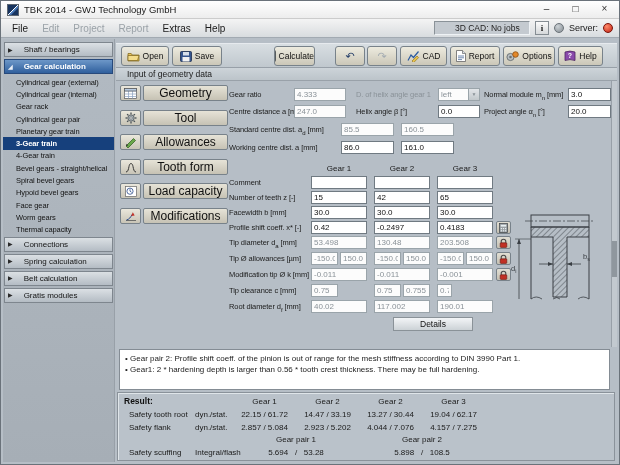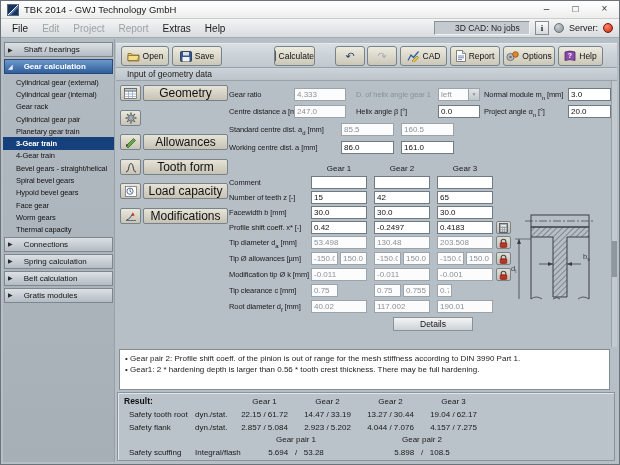--- a/index.html
+++ b/index.html
@@ -274,20 +274,23 @@
               <line x1="6" y1="9.8" x2="6" y2="11.5"></line>
               <line x1="0.5" y1="6" x2="2.2" y2="6"></line>
               <line x1="9.8" y1="6" x2="11.5" y2="6"></line>
               <line x1="2.1" y1="2.1" x2="3.3" y2="3.3"></line>
               <line x1="8.7" y1="8.7" x2="9.9" y2="9.9"></line>
               <line x1="2.1" y1="9.9" x2="3.3" y2="8.7"></line>
               <line x1="8.7" y1="3.3" x2="9.9" y2="2.1"></line>
             </g>
           </svg>
         </div>
+      <button class="nav-btn" style="top:29px">
+          <span>Tool</span>
+        </button>
       <div class="nav-icon-btn" style="top:53px">
           <svg width="12" height="11">
             <path d="M1 9 L8.5 1.5 L10.5 3.5 L3 11z" fill="#6aa84a" stroke="#2c5a1c" stroke-width="0.7"></path>
             <path d="M1 9 L1.5 6.8 L3.2 8.5z" fill="#333"></path>
           </svg>
         </div>
       <button class="nav-btn" style="top:53px">
           <span>Allowances</span>
         </button>
       <div class="nav-icon-btn" style="top:78px">

